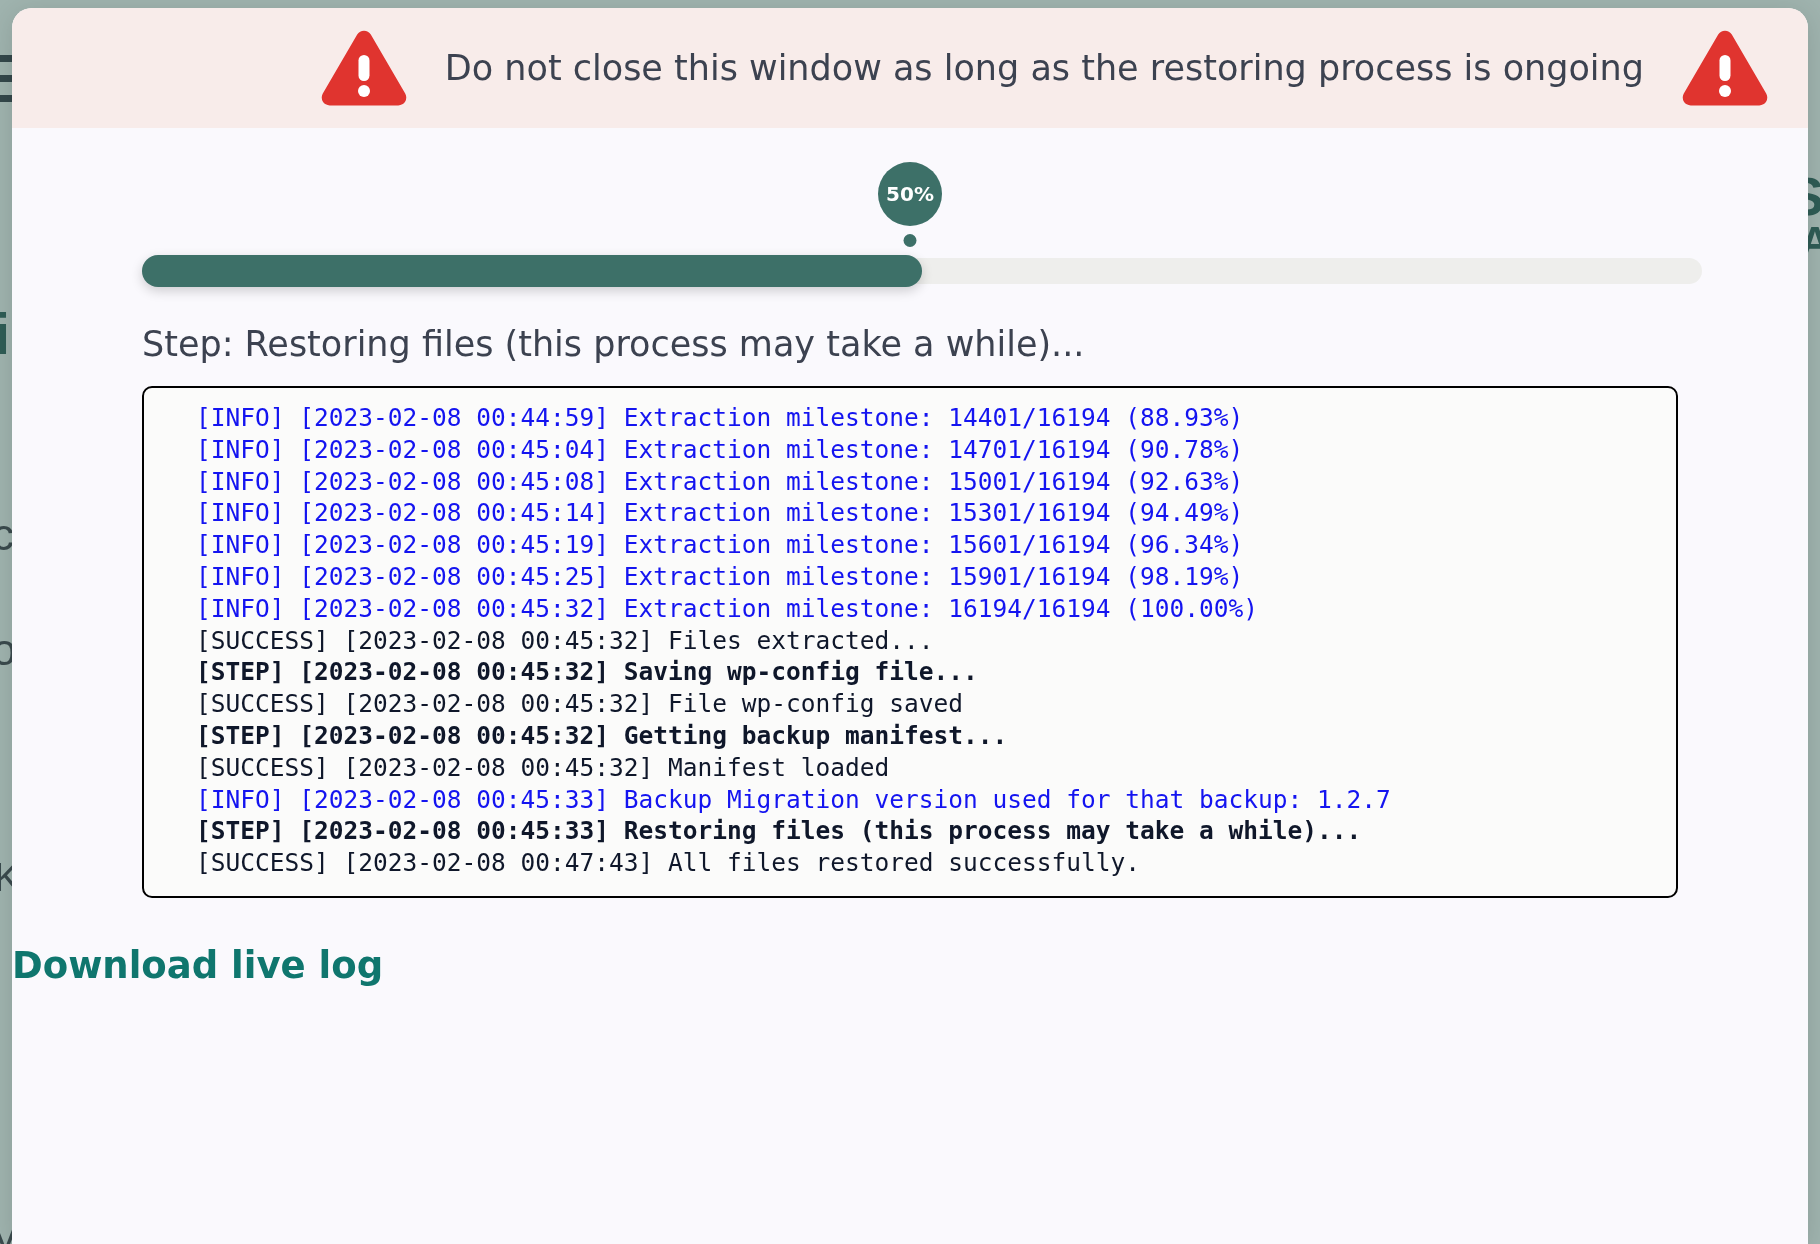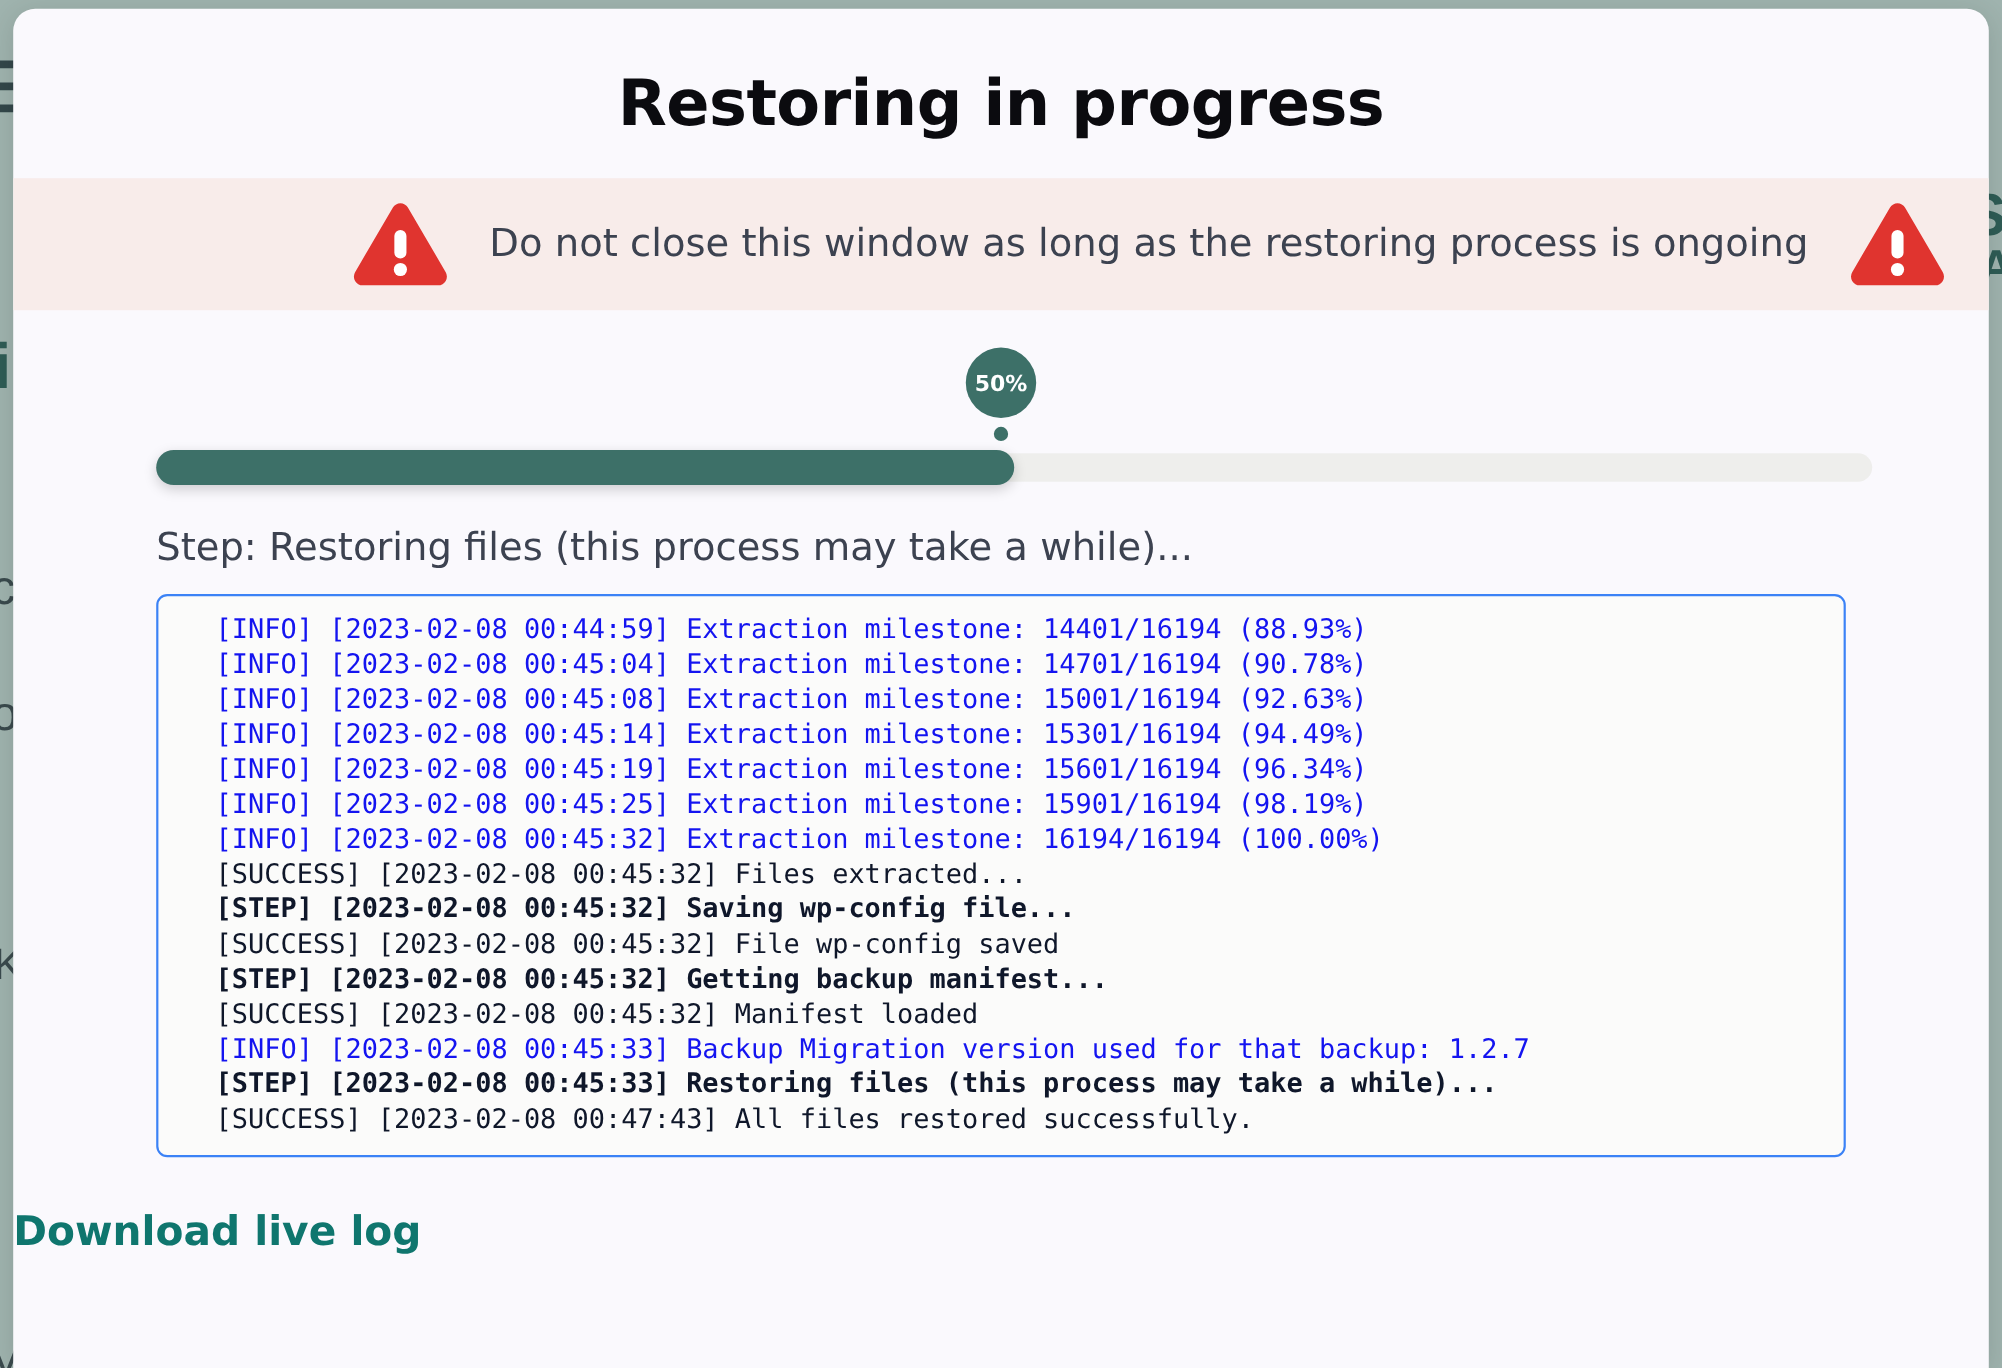--- a/index.html
+++ b/index.html
@@ -153,21 +153,21 @@
     font-size: 35px;
     color: #3c4250;
     font-family: "DejaVu Sans", sans-serif;
   }
 
   
   #log-box {
     margin: 22px 130px 0 130px;
     height: 512px;
     background: #fbfbfa;
-    border: 2px solid #3b82f6;
+    border: 2px solid #000000;
     border-radius: 10px;
     overflow: hidden;
     padding: 14px 0 0 0;
     box-sizing: border-box;
   }
   #log-lines {
     font-family: "DejaVu Sans Mono", monospace;
     font-size: 24.5px;
     line-height: 31.8px;
     padding-left: 52px;
@@ -203,21 +203,20 @@
   <div class="bg-ghost bg-ghost-left-c">c</div>
   <div class="bg-ghost bg-ghost-left-o">o</div>
   <div class="bg-ghost bg-ghost-left-k">K</div>
   <div class="bg-ghost bg-ghost-left-v">V</div>
   <div class="bg-ghost bg-ghost-right-s">S</div>
   <div class="bg-ghost bg-ghost-right-t">A</div>
 </div>
 
 <div id="modal">
 
-  <h1 id="modal-title">Restoring in progress</h1>
 
   <div id="warning-banner">
     <svg class="warn-icon" width="88" height="78" viewBox="0 0 88 78">
       <path d="M37.2 5.6 L2.8 64.4 a8 8 0 0 0 6.9 12 h68.6 a8 8 0 0 0 6.9 -12 L50.8 5.6 a8 8 0 0 0 -13.6 0 z" fill="#e0342f"></path>
       <rect x="38.5" y="26" width="11" height="26" rx="5.5" fill="#ffffff"></rect>
       <circle cx="44" cy="62" r="6" fill="#ffffff"></circle>
     </svg>
 
     <div id="warning-text">Do not close this window as long as the restoring process is ongoing</div>
 

